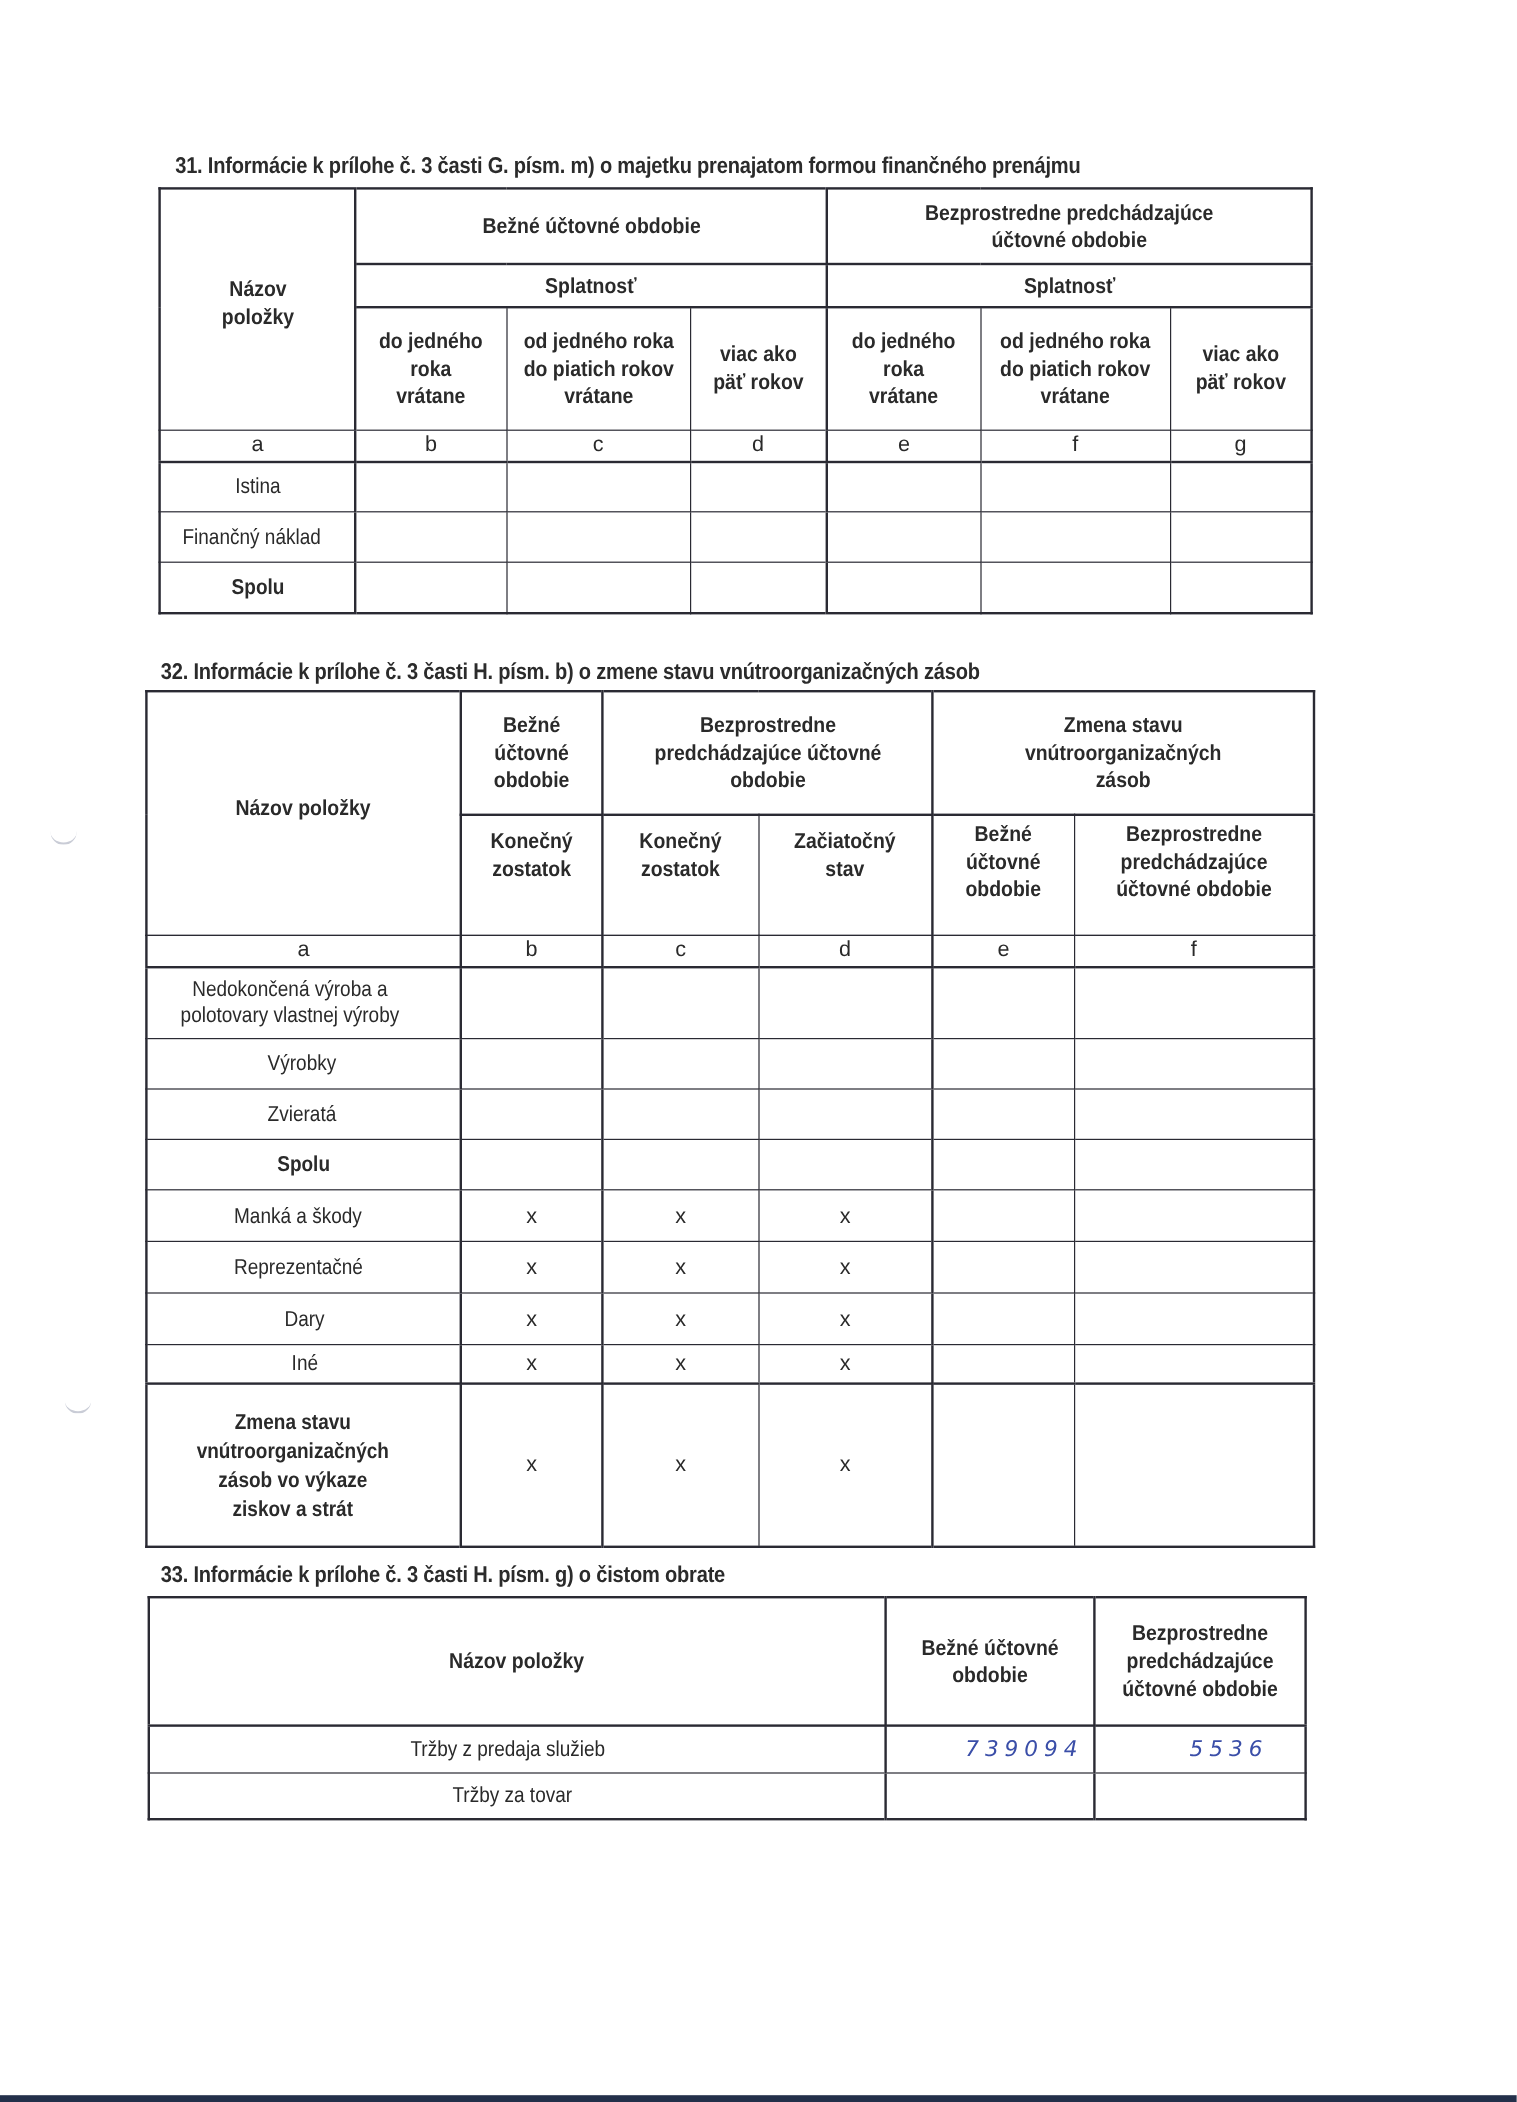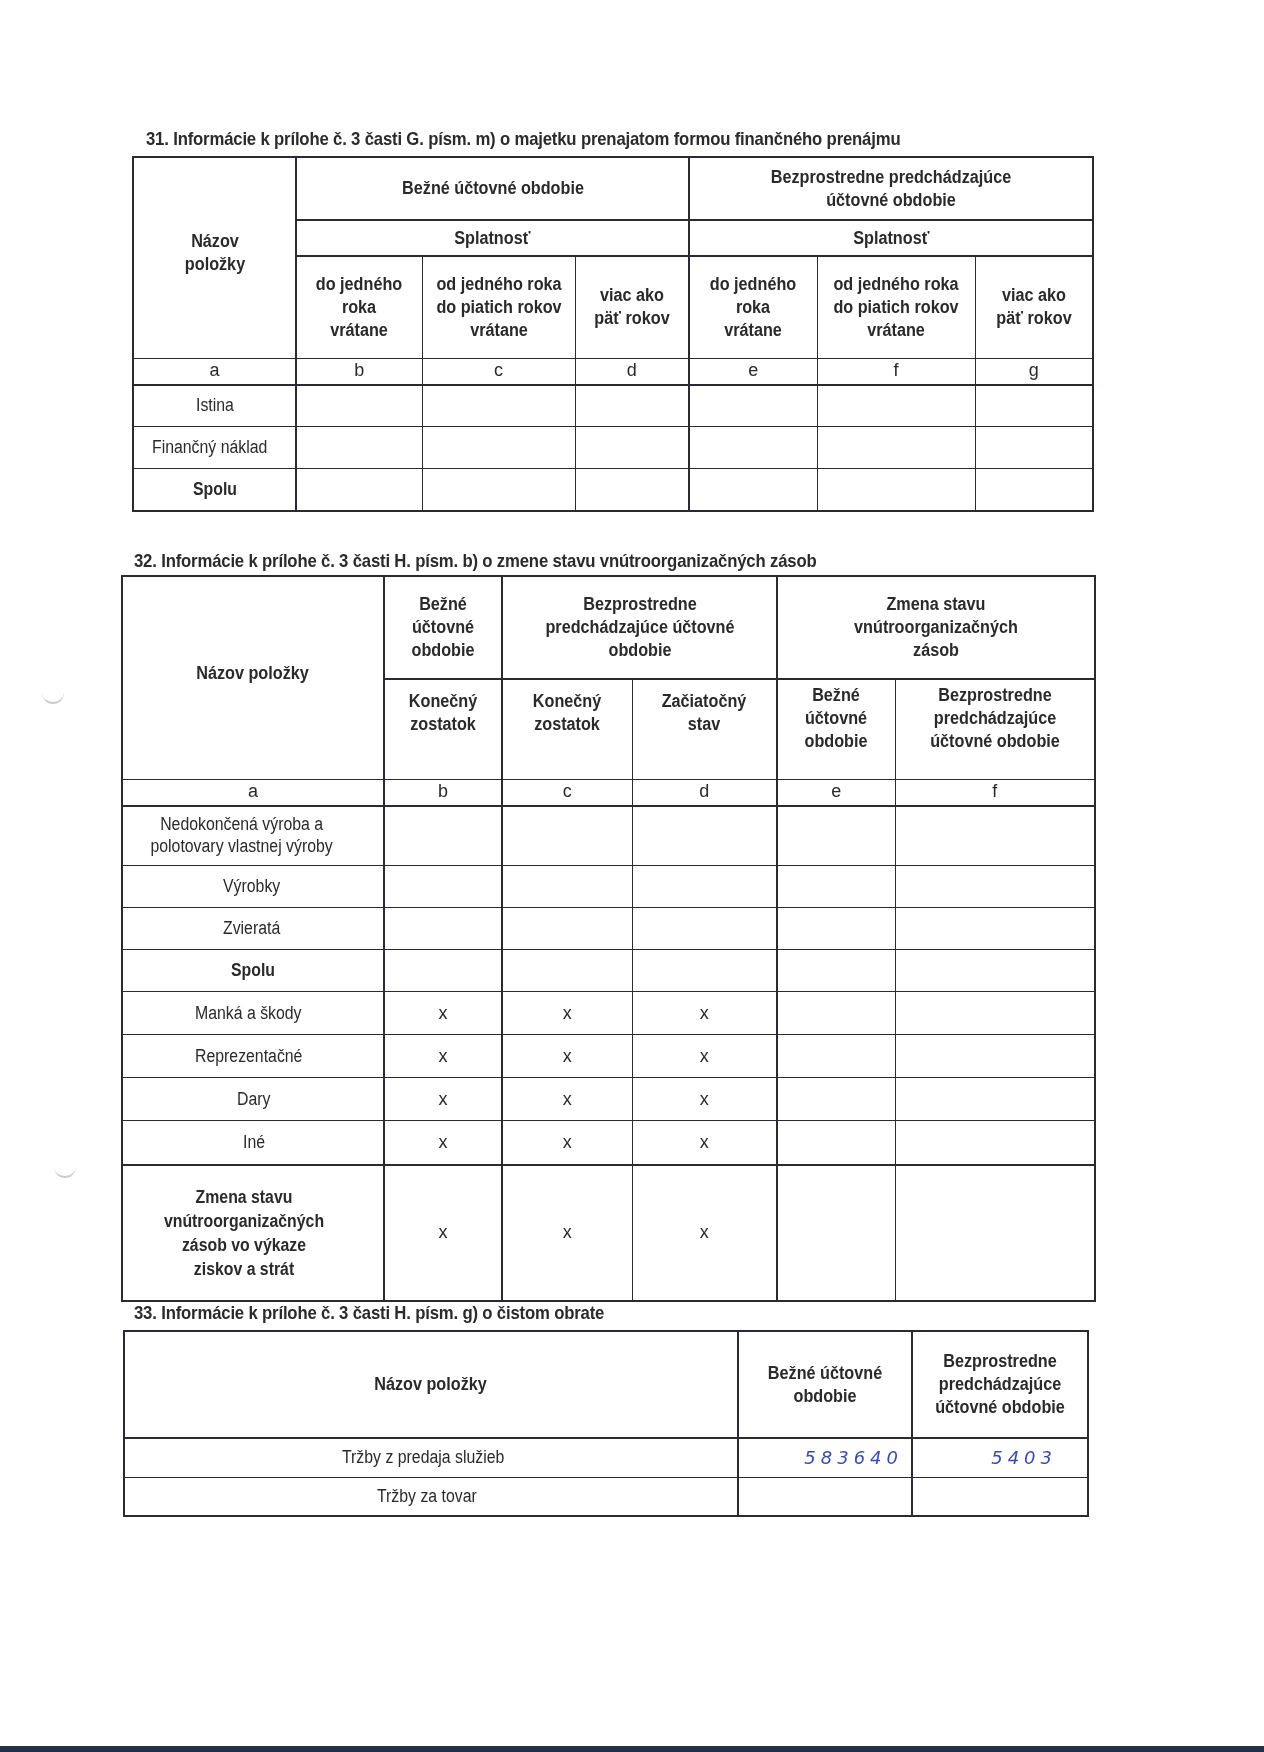--- a/index.html
+++ b/index.html
@@ -195,21 +195,21 @@
     <td></td>
   </tr>
   <tr style="height:43px">
     <td class="lbl thick-r"><span>Dary</span></td>
     <td class="thick-r">x</td>
     <td>x</td>
     <td class="thick-r">x</td>
     <td></td>
     <td></td>
   </tr>
-  <tr style="height:44px">
+  <tr style="height:32px">
     <td class="lbl thick-r thick-b"><span>Iné</span></td>
     <td class="thick-r thick-b">x</td>
     <td class="thick-b">x</td>
     <td class="thick-r thick-b">x</td>
     <td class="thick-b"></td>
     <td class="thick-b"></td>
   </tr>
   <tr style="height:136px">
     <td class="lbl thick-r bold"><span style="width:200px; line-height:24px;">Zmena stavu vnútroorganizačných zásob vo výkaze ziskov a strát</span></td>
     <td class="thick-r">x</td>
@@ -230,22 +230,22 @@
       <col style="width:176px">
   </colgroup>
   <tbody>
       <tr style="height:107px">
     <td class="hdr thick-b thick-r"><span>Názov položky</span></td>
     <td class="hdr thick-b thick-r"><span style="width:140px">Bežné účtovné obdobie</span></td>
     <td class="hdr thick-b"><span style="width:160px">Bezprostredne predchádzajúce účtovné obdobie</span></td>
   </tr>
   <tr style="height:39px">
     <td class="lbl thick-r"><span>Tržby z predaja služieb</span></td>
-    <td class="thick-r hand" style="text-align:right; padding-right:8px;">583640</td>
-    <td class="hand" style="text-align:right; padding-right:30px;">5403</td>
+    <td class="thick-r hand" style="text-align:right; padding-right:8px;">739094</td>
+    <td class="hand" style="text-align:right; padding-right:30px;">5536</td>
   </tr>
   <tr style="height:39px">
     <td class="lbl thick-r"><span>Tržby za tovar</span></td>
     <td class="thick-r"></td>
     <td></td>
   </tr>
 </tbody>
   </table>
 
 </body></html>

